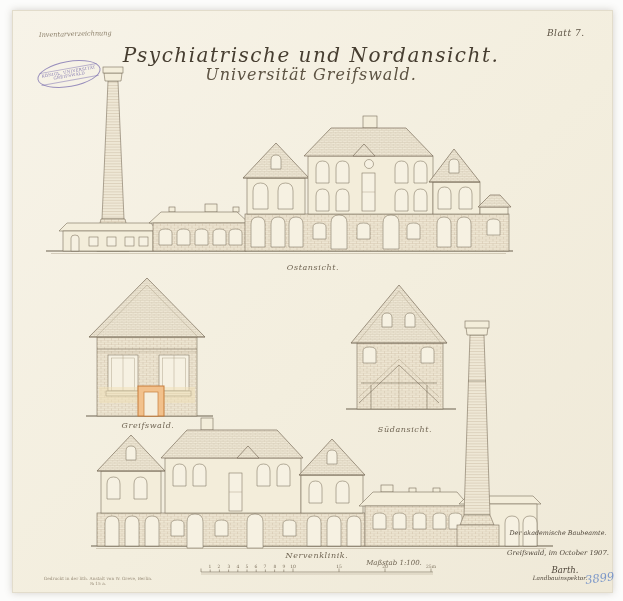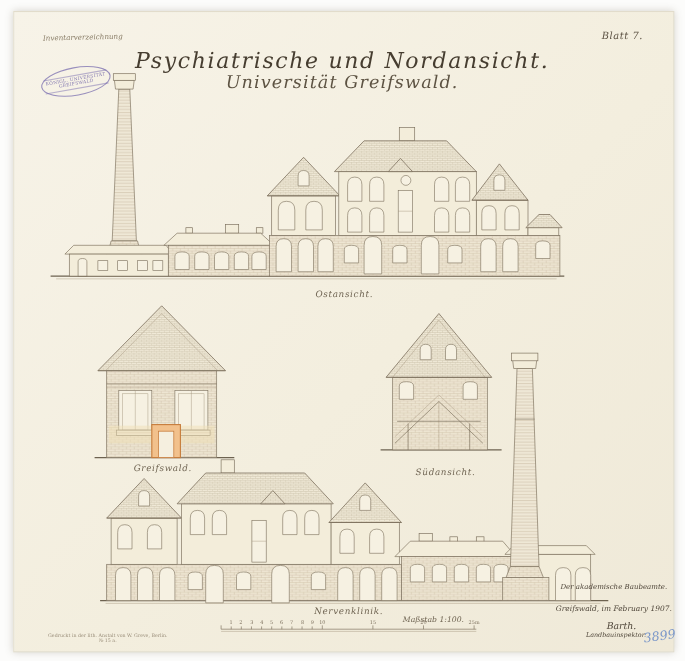--- a/index.html
+++ b/index.html
@@ -276,21 +276,21 @@
   <span class="tick" style="left:234px;">5</span>
   <span class="tick" style="left:243px;">6</span>
   <span class="tick" style="left:252px;">7</span>
   <span class="tick" style="left:262px;">8</span>
   <span class="tick" style="left:271px;">9</span>
   <span class="tick" style="left:280px;">10</span>
   <span class="tick" style="left:326px;">15</span>
   <span class="tick" style="left:372px;">20</span>
   <span class="tick" style="left:418px;">25m</span>
 
-  <div class="abs ctr sig sig1">Greifswald, im February 1907.</div>
+  <div class="abs ctr sig sig1">Greifswald, im October 1907.</div>
   <div class="abs ctr sig sig2">Der akademische Baubeamte.</div>
   <div class="abs ctr sig sig3">Barth.</div>
   <div class="abs ctr sig sig4">Landbauinspektor.</div>
   <div class="abs blue-num">3899</div>
 
   <div class="abs imprint">
     <div>Gedruckt in der lith. Anstalt von W. Greve, Berlin.</div>
     <div>№ 15 a.</div>
   </div>
 

